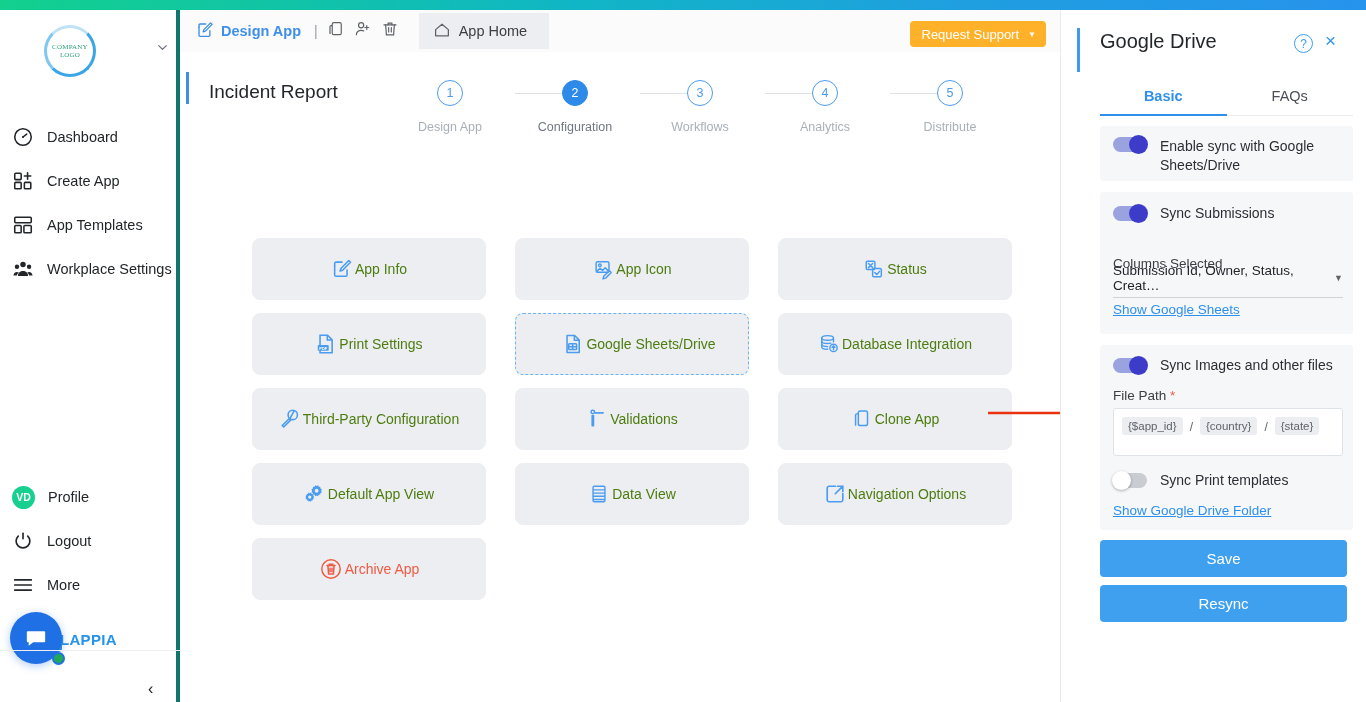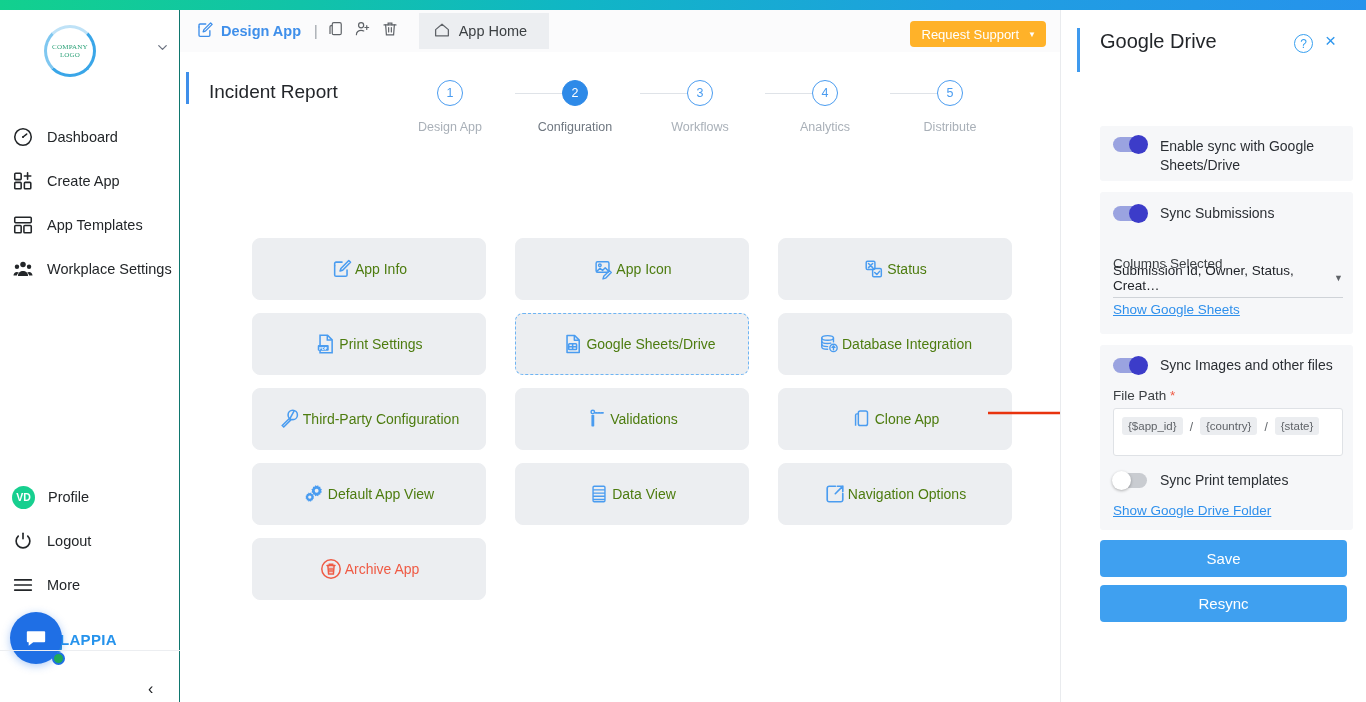--- a/index.html
+++ b/index.html
@@ -13,21 +13,21 @@
 
   
   .topstrip {
     position: absolute; left: 0; top: 0; width: 1366px; height: 10px;
     background: linear-gradient(90deg, #12d08e 0%, #11c3a8 22%, #10b6c5 42%, #1f9fe0 70%, #2693ec 100%);
   }
 
   
   .sidebar {
     position: absolute; left: 0; top: 10px; width: 180px; height: 692px;
-    background: #ffffff; border-right: 1px solid #0f766e;
+    background: #ffffff; border-right: 4px solid #0f766e;
   }
   .logo-wrap { position: absolute; left: 44px; top: 15px; width: 52px; height: 52px; }
   .logo-ring {
     width: 52px; height: 52px; border-radius: 50%;
     border: 3px solid #3aa6e8;
     border-top-color: #bfe2f7; border-left-color: #7fc7f0;
     background: #fff;
     display: flex; align-items: center; justify-content: center;
   }
   .logo-text {
@@ -601,20 +601,28 @@
     <polygon points="122,2.4 135,8 122,13.6" fill="#e8330e"></polygon>
   </svg>
 
   <div class="panel">
 
     <div class="panel-accent"></div>
     <div class="panel-title">Google Drive</div>
     <div class="help-icon">?</div>
     <div class="close-icon">×</div>
 
+    <div class="tabs">
+      <div class="tab active">
+        <span>Basic</span>
+      </div>
+      <div class="tab">
+        <span>FAQs</span>
+      </div>
+    </div>
 
     <div class="sec s1">
       <div class="toggle-row" style="position:absolute;left:13px;top:11px;width:228px;align-items:flex-start">
         <div class="toggle">
           <div class="knob"></div>
         </div>
         <div class="toggle-label">Enable sync with Google Sheets/Drive</div>
       </div>
     </div>
 

